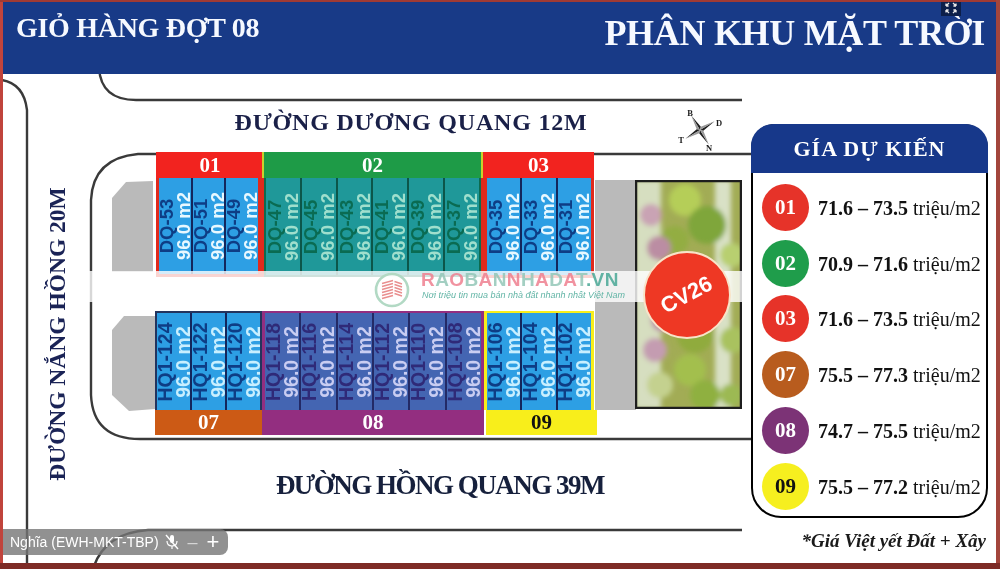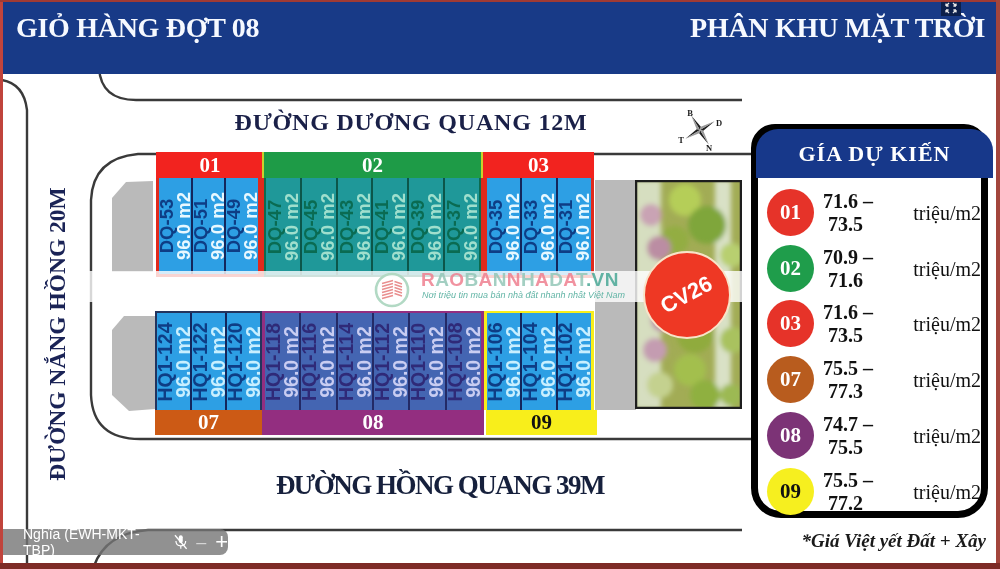--- a/index.html
+++ b/index.html
@@ -255,21 +255,21 @@
 </svg>
 
 <div class="abs" style="left:421px;top:269px;font-size:19px;font-weight:bold;letter-spacing:0.4px;opacity:0.85;"><span style="color:#ef8090">R</span><span style="color:#93c7b8">A</span><span style="color:#ef8090">O</span><span style="color:#93c7b8">B</span><span style="color:#ef8090">A</span><span style="color:#93c7b8">N</span><span style="color:#ef8090">N</span><span style="color:#93c7b8">H</span><span style="color:#ef8090">A</span><span style="color:#93c7b8">D</span><span style="color:#ef8090">A</span><span style="color:#93c7b8">T</span><span style="color:#4aa896">.VN</span></div>
 
 <div class="abs" style="left:422px;top:290px;font-size:9px;font-style:italic;color:#58b0a0;opacity:0.95;">Nơi triệu tin mua bán nhà đất nhanh nhất Việt Nam</div>
 
 <div class="abs" style="left:643px;top:251px;width:84px;height:84px;border-radius:50%;background:#ee3824;border:2px solid #f8e3c8;display:flex;align-items:center;justify-content:center;">
   <div style="transform:rotate(-28deg);color:#fff;font-size:22px;font-weight:bold;">CV26</div>
 </div>
 
-<div class="abs" style="left:751px;top:124px;width:237px;height:394px;background:#fff;border:7px solid #000000;border-radius:24px 24px 30px 30px;box-sizing:border-box;">
+<div class="abs" style="left:751px;top:124px;width:237px;height:394px;background:#fff;border:2px solid #000000;border-radius:24px 24px 30px 30px;box-sizing:border-box;">
 
   <div class="abs serif" style="left:-2px;top:-2px;width:237px;height:49px;background:#17388a;border-radius:22px 22px 0 0;display:flex;align-items:center;justify-content:center;color:#fff;font-weight:bold;font-size:22px;letter-spacing:1px;">GÍA DỰ KIẾN</div>
 
   <div class="prow" style="top:54px;">
     <div class="pcir" style="background:#e63329;">01</div>
     <div class="ptxt"><b>71.6&nbsp;–&nbsp;73.5</b>&nbsp;triệu/m2</div>
   </div>
 
   <div class="prow" style="top:110px;">
     <div class="pcir" style="background:#1f9d4b;">02</div>
@@ -296,34 +296,34 @@
     <div class="ptxt"><b>75.5&nbsp;–&nbsp;77.2</b>&nbsp;triệu/m2</div>
   </div>
 </div>
 
 <div class="abs serif" style="left:600px;top:530px;width:386px;text-align:right;font-size:19px;font-weight:bold;font-style:italic;color:#1a1a1a;">*Giá Việt yết Đất + Xây</div>
 
 <div class="abs" style="left:0;top:2px;width:1000px;height:72px;background:#183a87;"></div>
 
 <div class="abs serif" style="left:16px;top:12px;font-size:28px;font-weight:bold;color:#f6f9ff;letter-spacing:-0.3px;">GIỎ HÀNG ĐỢT 08</div>
 
-<div class="abs serif" style="left:600px;top:12px;width:385px;text-align:right;font-size:28px;font-weight:bold;color:#f6f9ff;letter-spacing:-0.3px;">PHÂN KHU MẶT TRỜI</div>
+<div class="abs serif" style="left:600px;top:12px;width:385px;text-align:right;font-size:36px;font-weight:bold;color:#f6f9ff;letter-spacing:-0.3px;">PHÂN KHU MẶT TRỜI</div>
 
 <svg class="abs" style="left:941px;top:0;" width="20" height="16" viewBox="0 0 20 16">
   <rect x="0" y="0" width="20" height="16" fill="#0c1f4a"></rect>
   <g stroke="#e8e8e8" stroke-width="1.3">
     <path d="M 5,6 L 8,3 M 5,6 L 5,3.4 M 5,6 L 7.6,6" transform="translate(0,0)"></path>
     <path d="M 12,3 L 15,6 M 15,6 L 15,3.4 M 15,6 L 12.4,6" transform="translate(0,0)"></path>
     <path d="M 5,10 L 8,13 M 5,10 L 5,12.6 M 5,10 L 7.6,10"></path>
     <path d="M 15,10 L 12,13 M 15,10 L 15,12.6 M 15,10 L 12.4,10"></path>
   </g>
 </svg>
 
 <div class="abs" style="left:0;top:529px;width:228px;height:26px;background:rgba(118,118,118,0.80);border-radius:0 8px 8px 0;display:flex;align-items:center;color:#fff;font-size:14px;">
-  <span style="margin-left:23px;">Nghĩa (EWH-MKT-TBP)</span>
+  <span style="margin-left:10px;">Nghĩa (EWH-MKT-TBP)</span>
 
   <svg style="margin-left:6px;" width="14" height="16" viewBox="0 0 14 16">
     <rect x="5" y="1" width="4" height="8" rx="2" fill="#fff"></rect>
     <path d="M 2,7 Q 2,12 7,12 Q 12,12 12,7" fill="none" stroke="#fff" stroke-width="1.2"></path>
     <line x1="7" y1="12" x2="7" y2="15" stroke="#fff" stroke-width="1.2"></line>
     <line x1="1" y1="1" x2="13" y2="15" stroke="#fff" stroke-width="1.4"></line>
   </svg>
   <span style="margin-left:9px;font-size:18px;color:#d5d5d5;">–</span>
   <span style="margin-left:9px;font-size:22px;font-weight:300;color:#fff;">+</span>
 </div>

